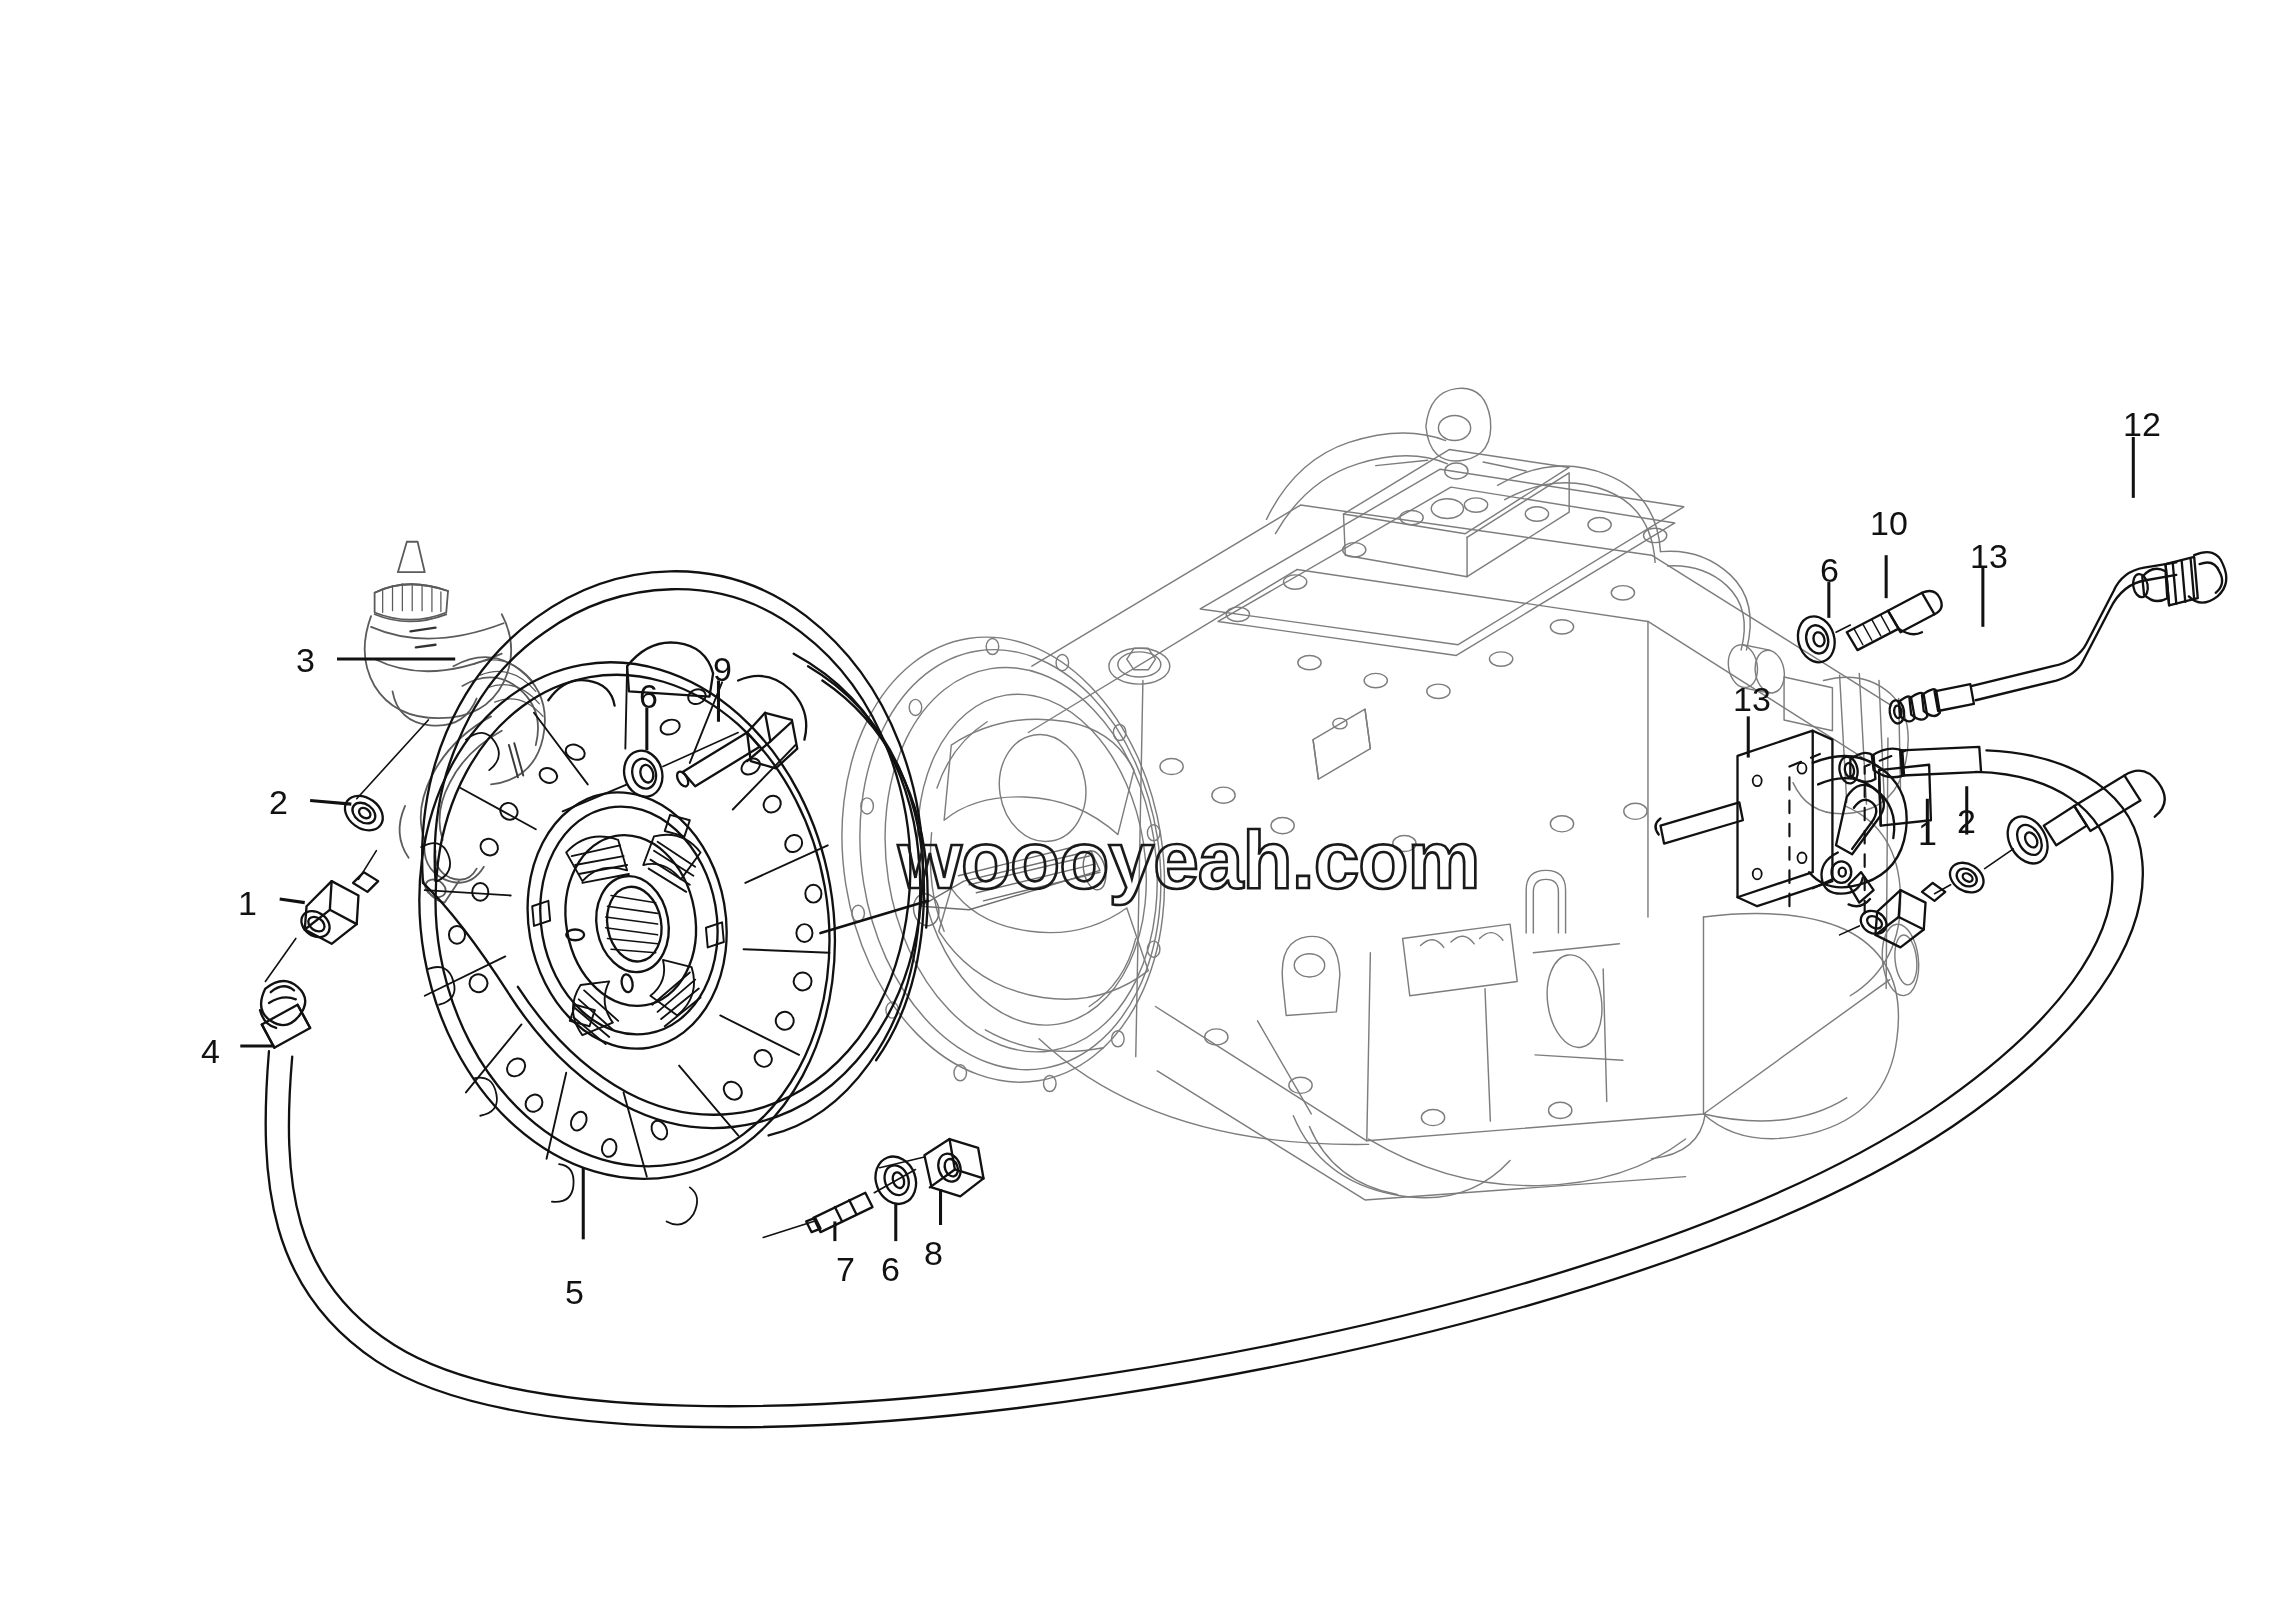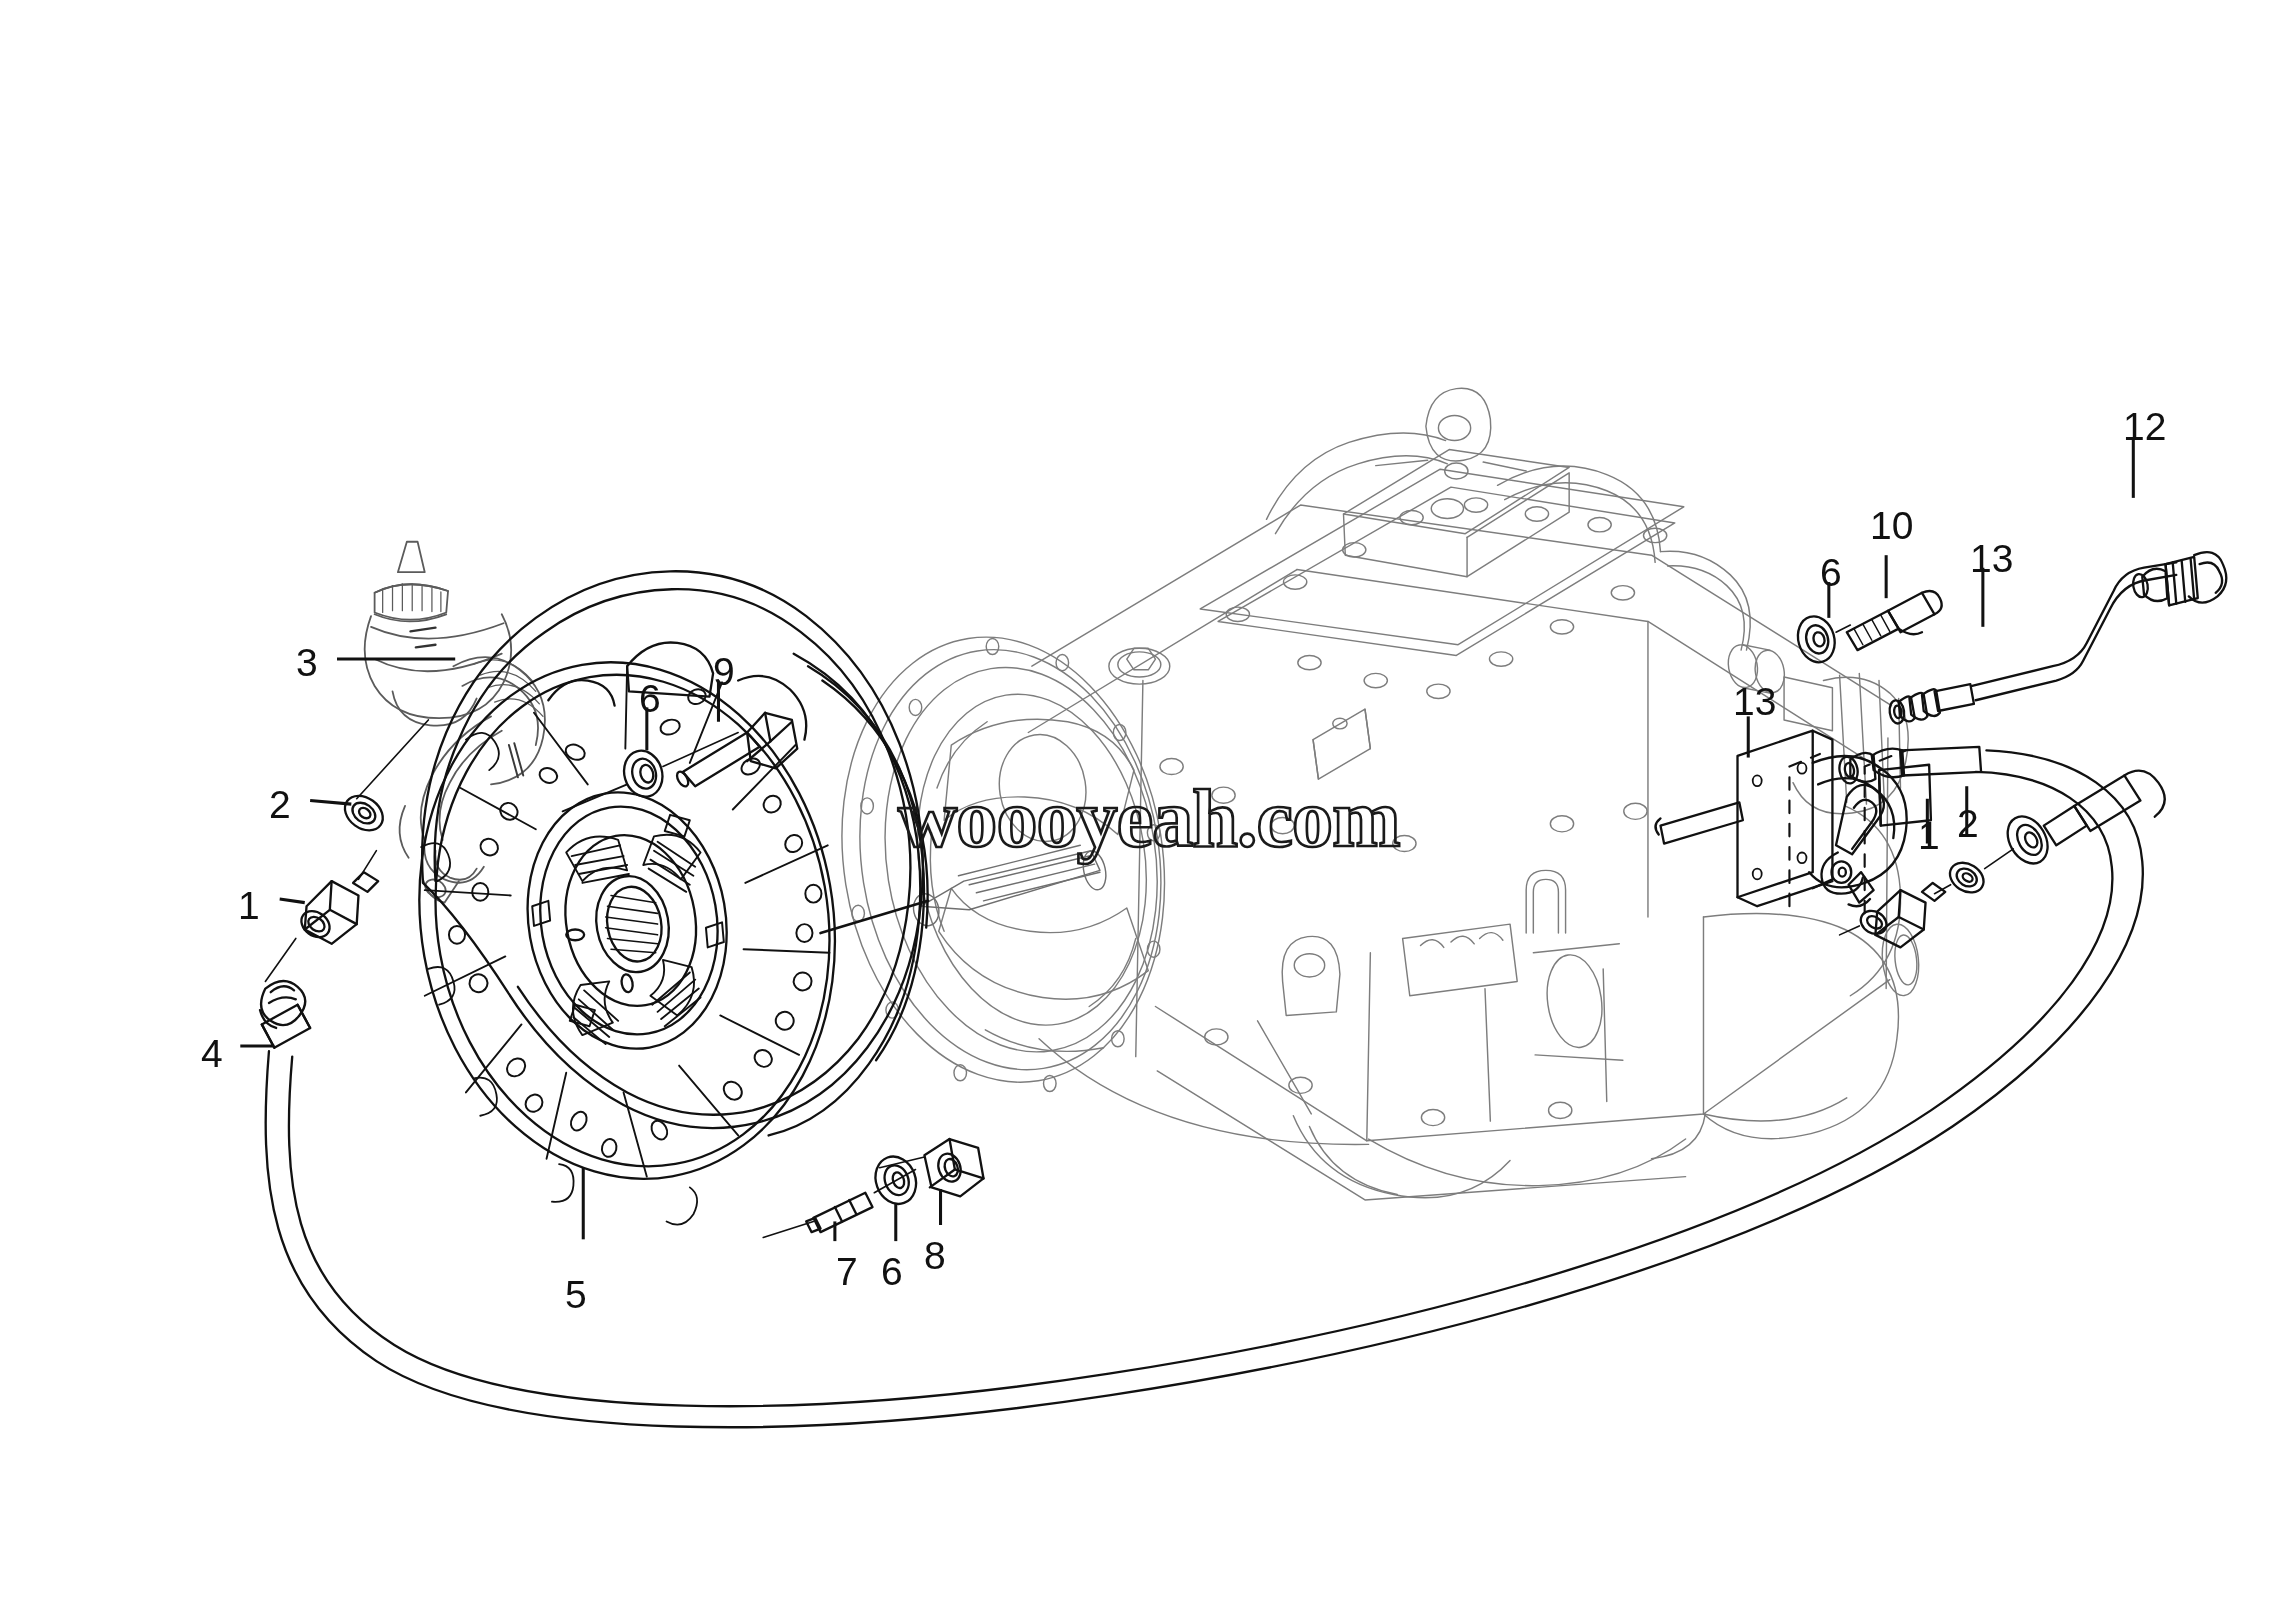--- a/index.html
+++ b/index.html
@@ -6,38 +6,39 @@
   body{
     width:2293px;height:1619px;
     font-family:"Liberation Sans", sans-serif;
     overflow:hidden;position:relative;
   }
   #stage{position:absolute;inset:0;width:2293px;height:1619px;background:#fff;}
   svg.layer{position:absolute;left:0;top:0;width:2293px;height:1619px;display:block;}
   .callout-num{
     position:absolute;
     font-family:"Liberation Sans", sans-serif;
-    font-size:39px;
+    font-size:34px;
     font-weight:400;
     color:#111111;
     line-height:1;
     letter-spacing:0px;
     white-space:nowrap;
     user-select:none;
   }
   .wm{
     position:absolute;
-    font-family:Liberation Serif, serif;
+    font-family:Liberation Sans, sans-serif;
     font-size:82px;
     font-weight:700;
     letter-spacing:-0.9px;
     color:transparent;
     -webkit-text-stroke:2.7px #1a1a1a;
     white-space:nowrap;
     user-select:none;
+    margin-top:41px;
   }
 </style>
 </head>
 <body>
 
 <div id="stage">
 
   <svg class="layer" viewBox="0 0 2560 1808">
     <g fill="none" stroke="#7d7d7d" stroke-width="1.6" stroke-linejoin="round" stroke-linecap="round">
 

